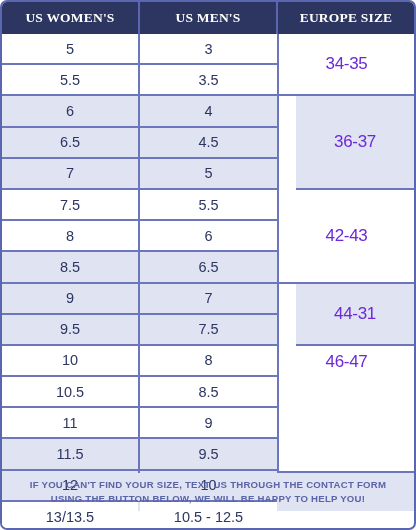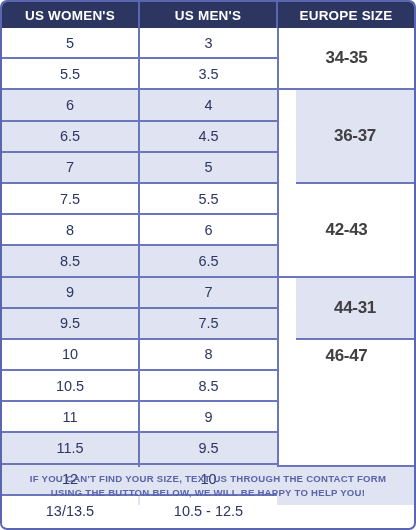--- a/index.html
+++ b/index.html
@@ -14,22 +14,23 @@
     width:416px;height:530px;
     box-sizing:border-box;
     border:2px solid #5b66b0;
     border-radius:7px;
     overflow:hidden;
     background:#ffffff;
   }
   
   .thead{
     display:flex;
-    height:26px;
+    height:32px;
     background:#2c3661;
+    font-family:Liberation Serif, serif;
   }
   .th{
     flex:0 0 138px;
     display:flex;align-items:center;justify-content:center;
     color:#ffffff;
     font-size:13.5px;
     font-weight:bold;
     letter-spacing:.2px;
     border-right:2px solid #5b66b0;
     box-sizing:border-box;
@@ -65,22 +66,22 @@
     font-size:14.5px;
     color:#2c3661;
     border-bottom:2px solid #6b76bd;
     box-sizing:border-box;
     background:#ffffff;
   }
   .cell.alt{background:#dfe3f2;}
   .eucell{
     display:flex;align-items:center;justify-content:center;
     font-size:17px;
-    font-weight:bold;
-    color:#404040;
+    font-weight:normal;
+    color:#6d28d9;
     letter-spacing:-.3px;
     border-bottom:2px solid #6b76bd;
     box-sizing:border-box;
     background:#ffffff;
   }
   .eucell.alt{background:#dfe3f2;margin-left:17px;}
   .eucell.s1{height:62.4px;}
   .eucell.s2{height:93.6px;}
   .eucell.s3{height:31.2px;border-radius:13px;}
 

